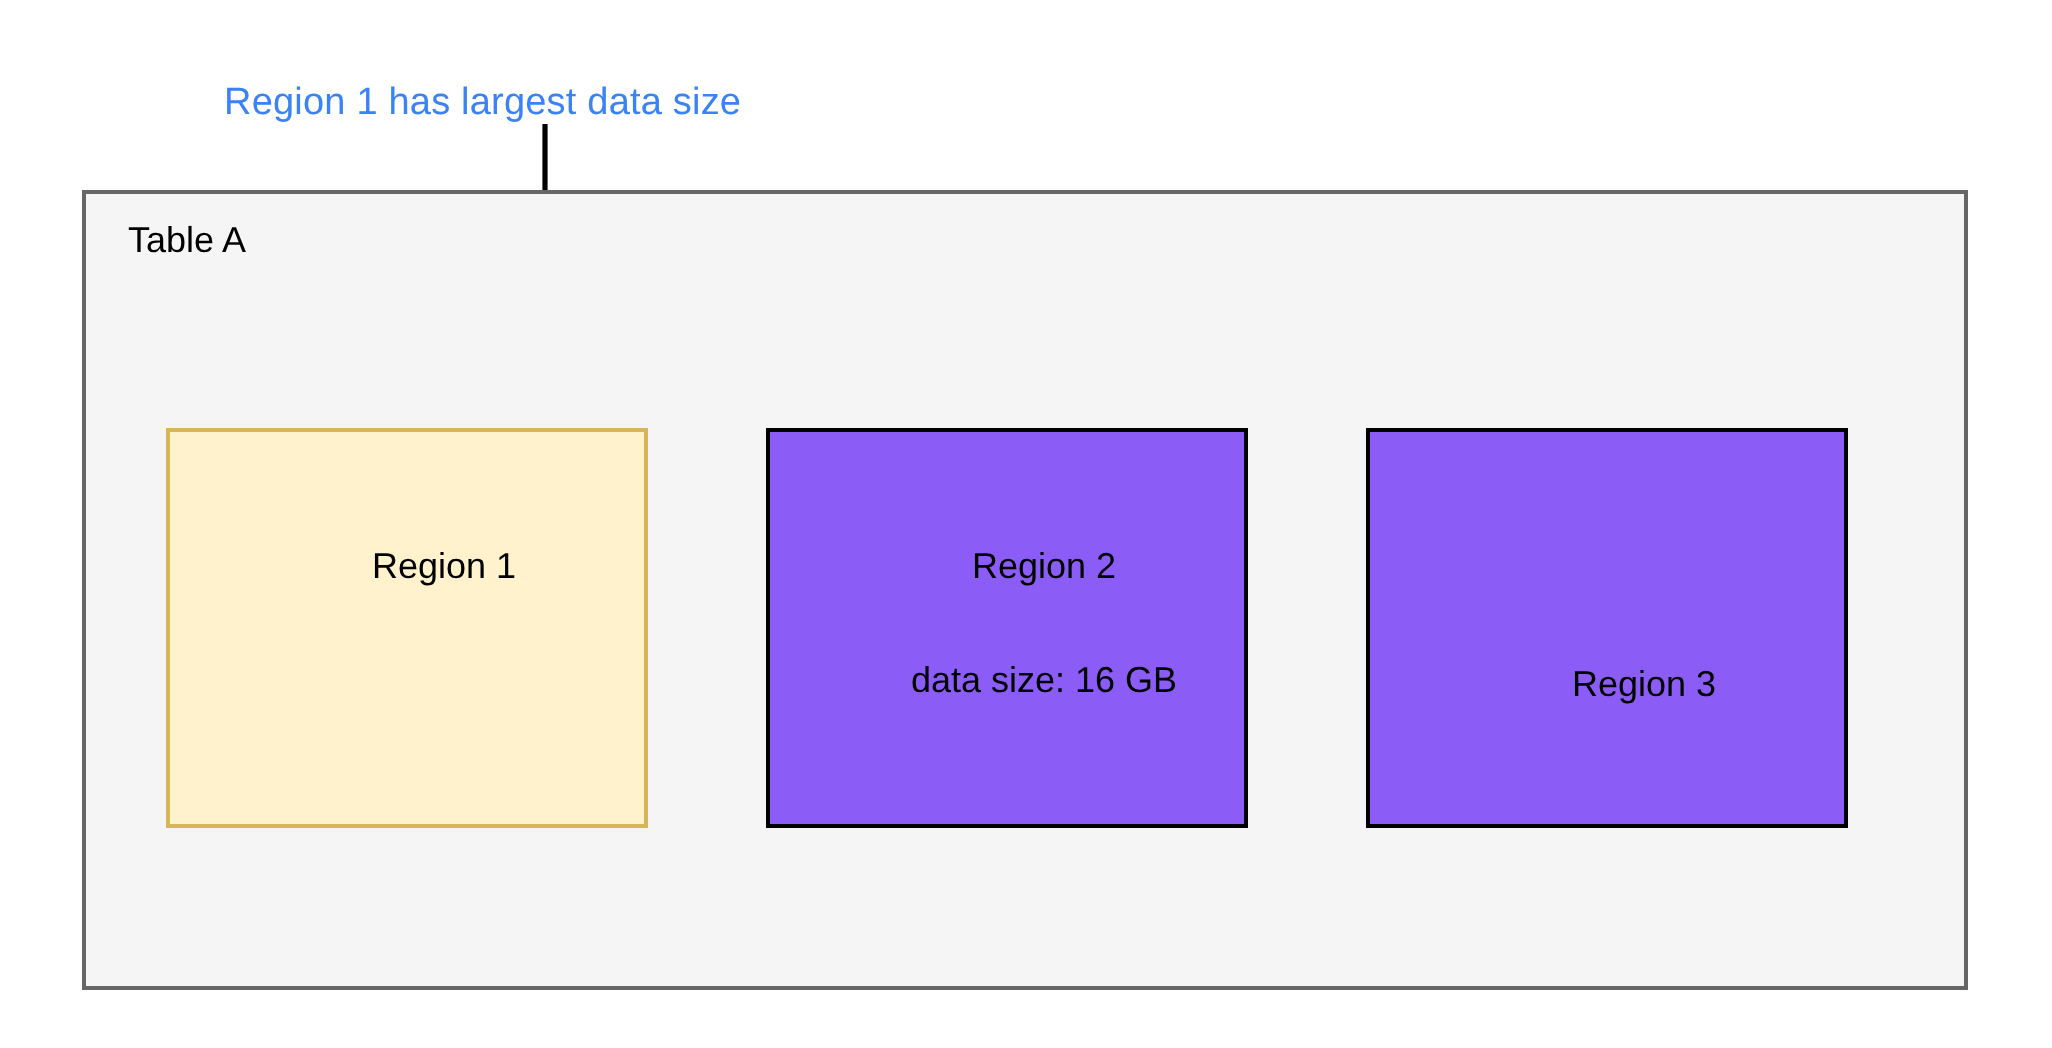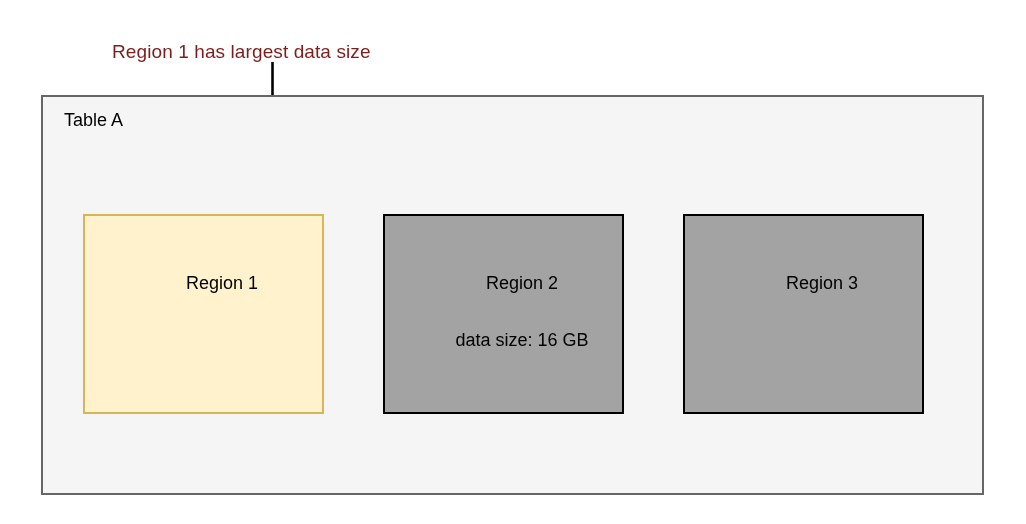--- a/index.html
+++ b/index.html
@@ -21,21 +21,21 @@
     overflow: hidden;
   }
 
   
   .callout-text {
     position: absolute;
     left: 112px;
     top: 40px;
     font-size: 19px;
     line-height: 24px;
-    color: #7f1d1d;
+    color: #3b82f6;
     white-space: nowrap;
     letter-spacing: 0.1px;
   }
 
   
   .arrow-svg {
     position: absolute;
     left: 258px;
     top: 62px;
     width: 30px;
@@ -71,30 +71,30 @@
     width: 241px;
     height: 200px;
     box-sizing: border-box;
     display: flex;
     flex-direction: column;
     align-items: center;
     justify-content: flex-start;
     padding-left: 37px;
   }
   .region-box.plain {
-    background: #a3a3a3;
+    background: #8b5cf6;
     border: 2px solid #000000;
   }
   .region-box.highlight {
     background: #fff2cc;
     border: 2px solid #d6b656;
   }
   .region-box.pos-0 { left: 40px; }
   .region-box.pos-1 { left: 340px; }
-  .region-box.pos-2 { left: 640px; }
+  .region-box.pos-2 { left: 640px; justify-content: center; }
 
   .region-name {
     margin-top: 56px;
     font-size: 18px;
     line-height: 22px;
     color: #000000;
     white-space: nowrap;
   }
   .region-size {
     margin-top: 35px;

